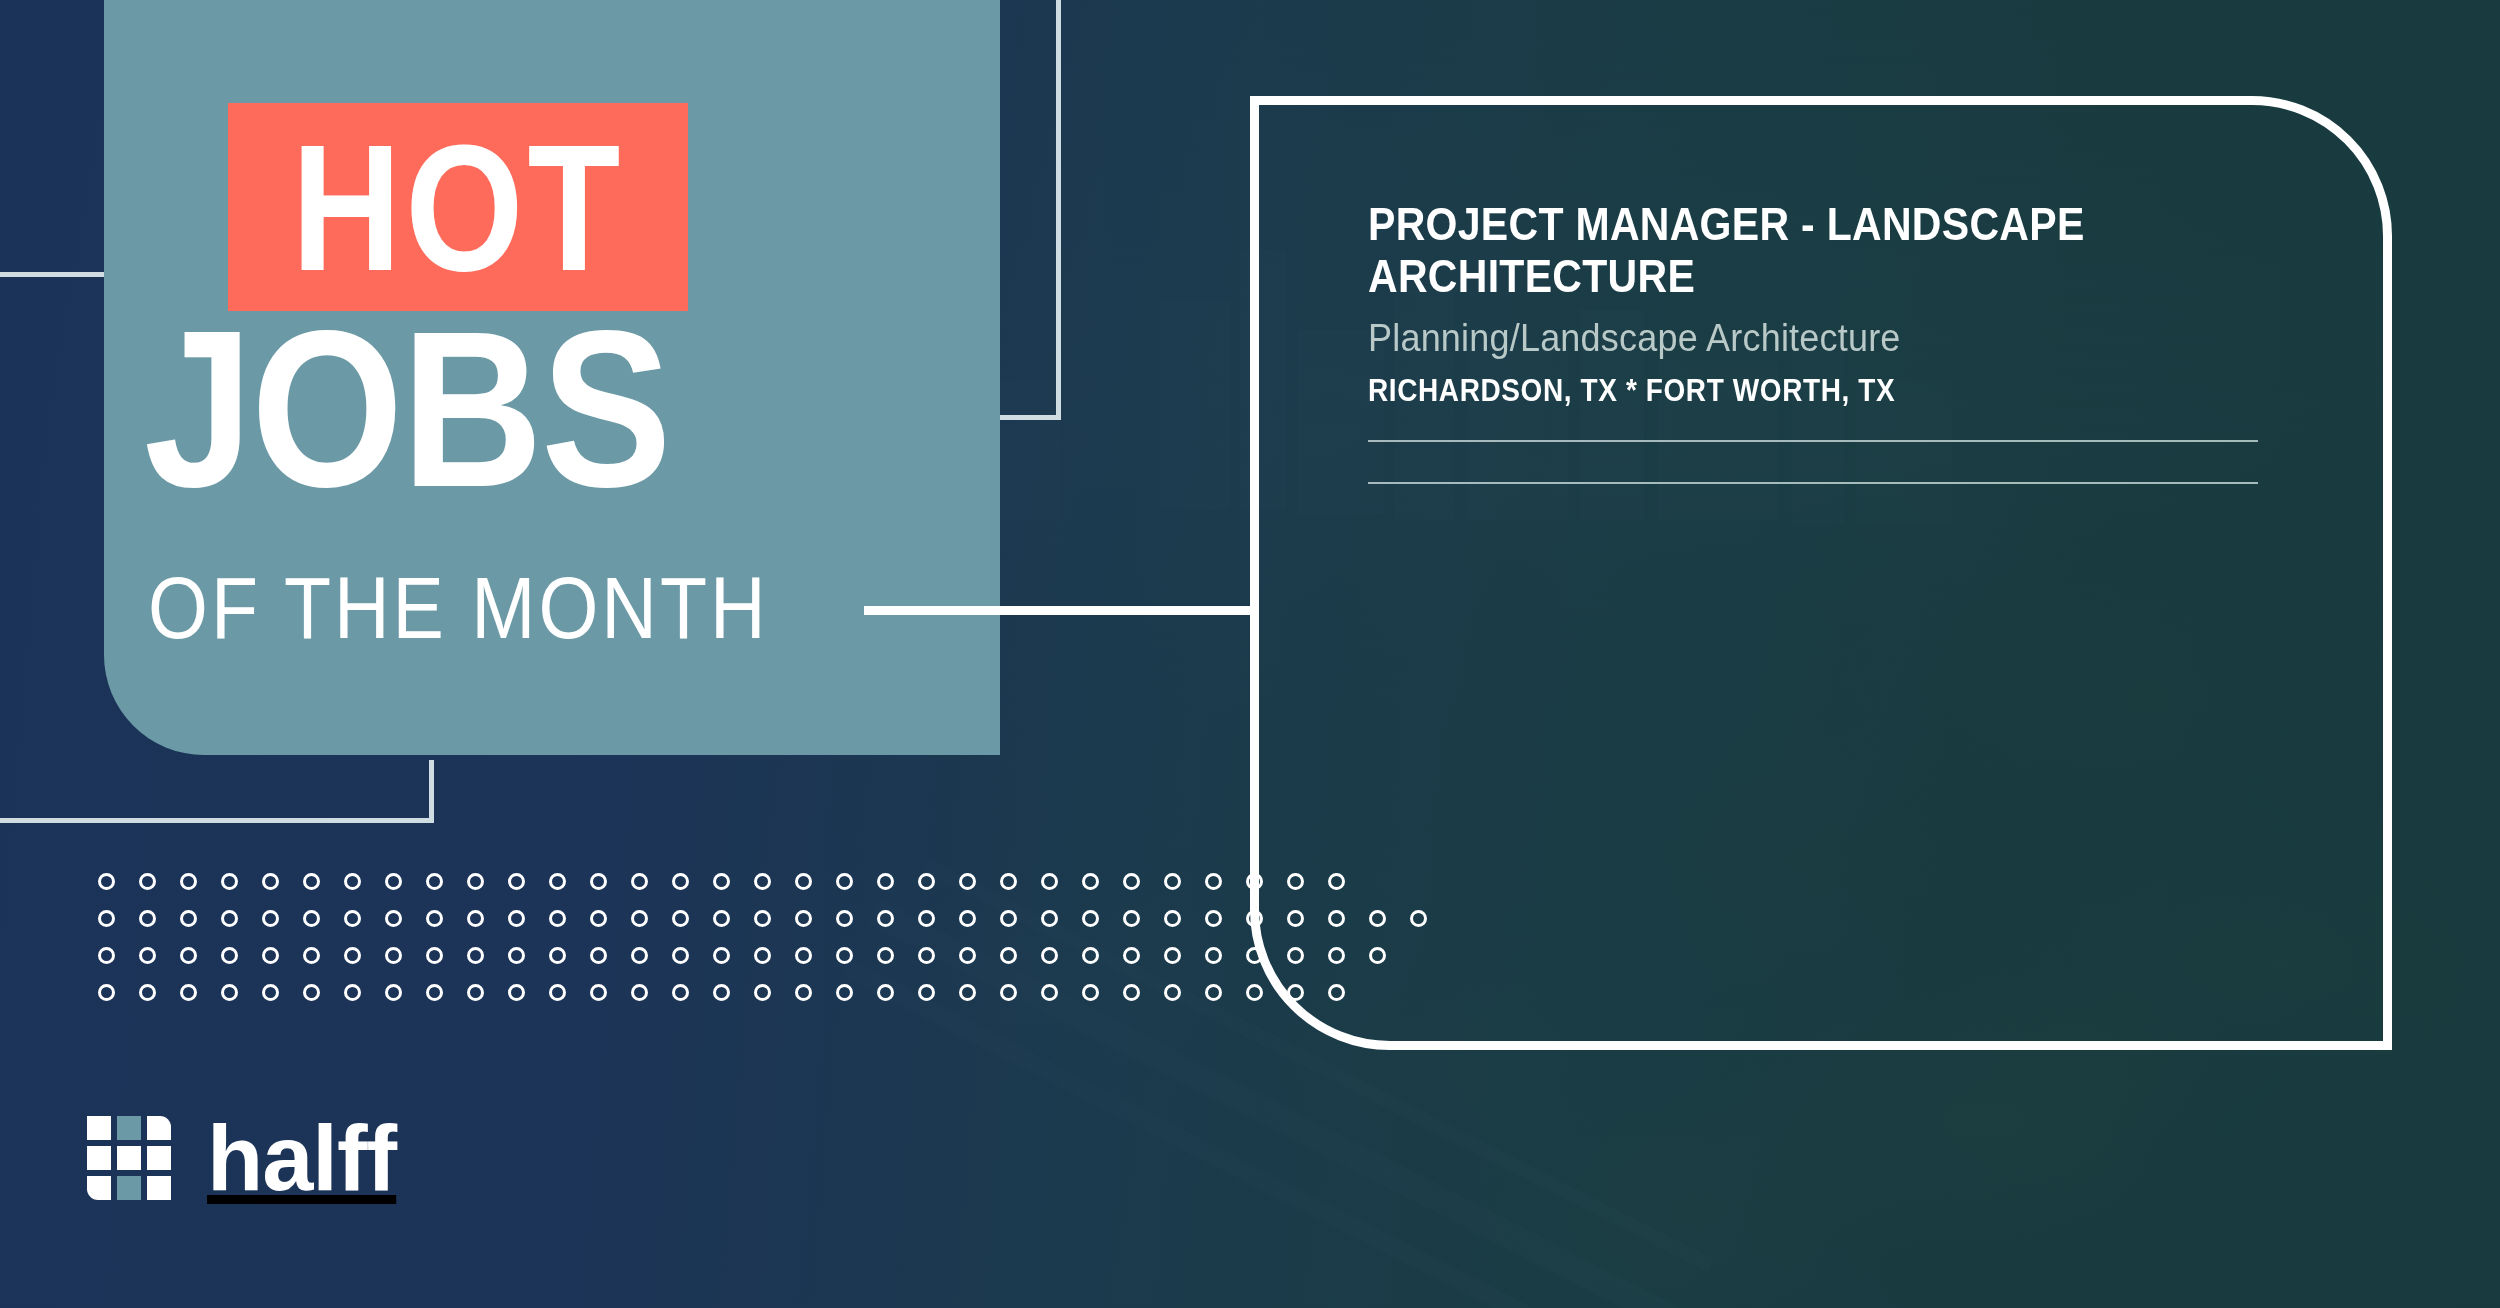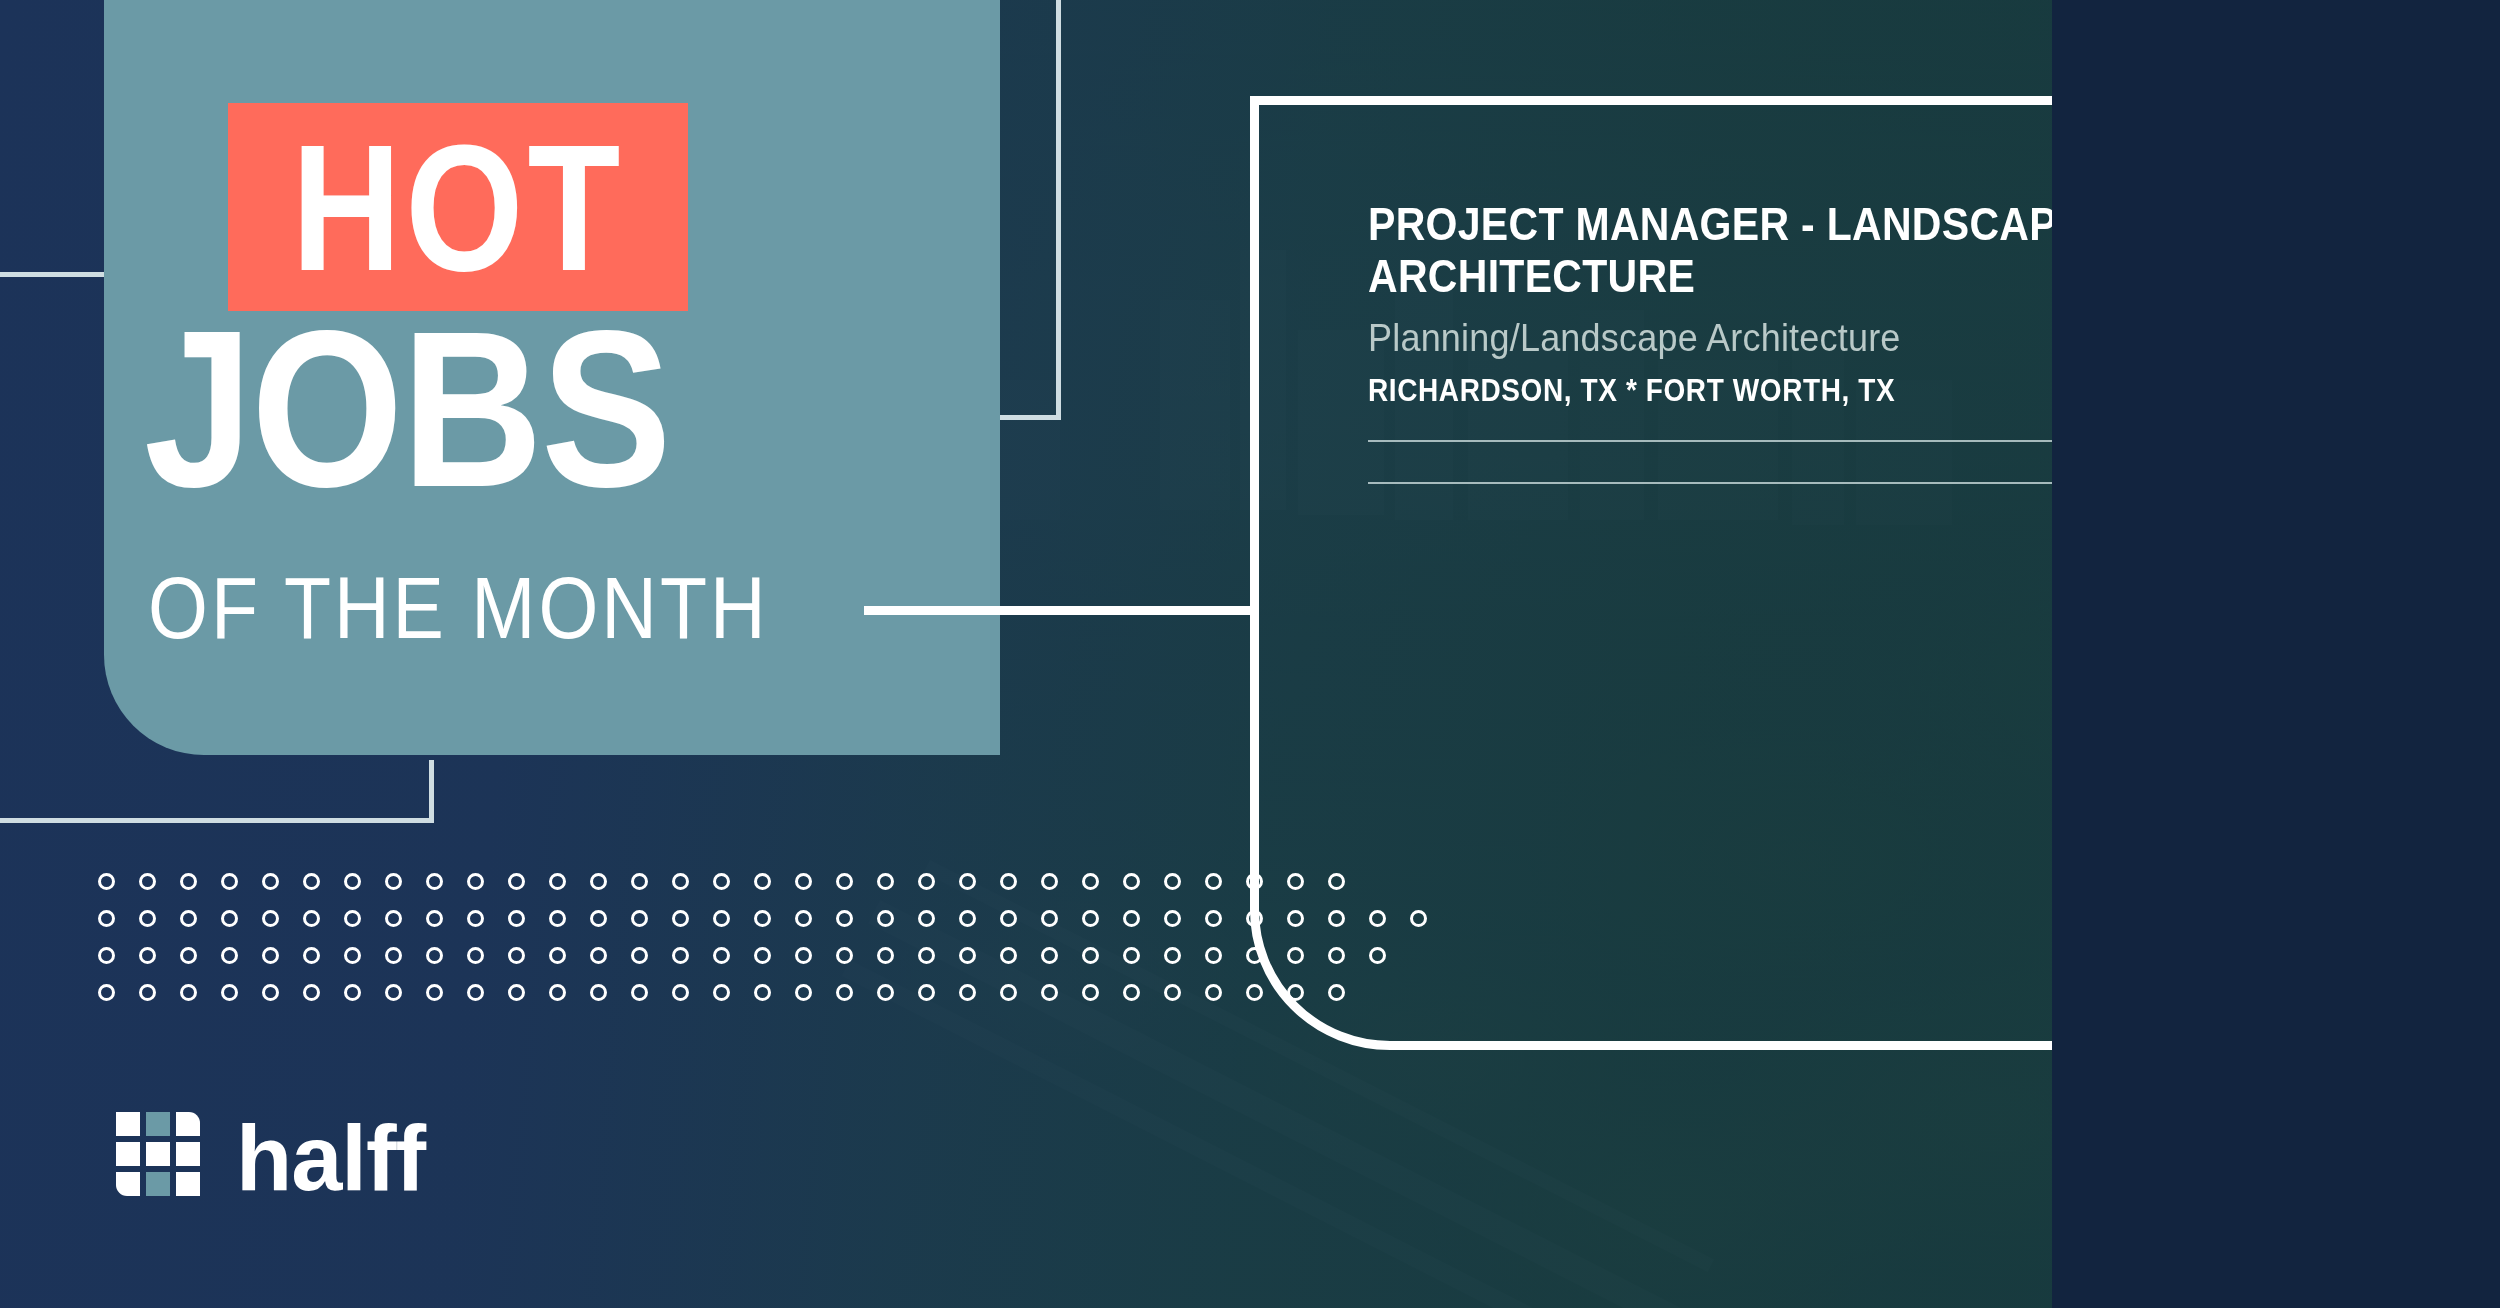--- a/index.html
+++ b/index.html
@@ -1,18 +1,18 @@
 <!DOCTYPE html>
 <html><head>
 <meta charset="utf-8">
 <style>
   html,body{margin:0;padding:0;background:#12243f;}
   *{box-sizing:border-box;}
   .stage{
-    position:relative;width:2052px;height:1308px;overflow:hidden;
+    position:relative;width:2500px;height:1308px;overflow:hidden;
     font-family:"Liberation Sans", sans-serif;
     background:#be185d;
   }
   
   .bg-base{
     position:absolute;inset:0;
     background:linear-gradient(100deg,#1c3359 0%,#1d3457 28%,#1d3a50 48%,#1c3c48 62%,#1b3c43 78%,#1a3b40 100%);
   }
   .bg-photo{
     position:absolute;left:820px;top:0;width:1680px;height:1308px;
@@ -101,21 +101,21 @@
   .job-sep{height:2px;background:rgba(214,229,229,.75);margin:36px 0 40px 0;width:890px;}
   
   .cta{
     position:absolute;left:1255px;top:1122px;width:1135px;height:72px;
     background:#ff6b5b;display:flex;align-items:center;justify-content:center;
   }
   .cta-inner{color:#fff;font-size:43px;line-height:1;transform:scaleY(1.14);white-space:nowrap;}
   .cta-pre{font-weight:400;}
   .cta-url{font-weight:700;}
   
-  .logo{position:absolute;left:116px;top:1112px;display:flex;align-items:flex-start;}
+  .logo{position:absolute;left:87px;top:1112px;display:flex;align-items:center;text-decoration:underline;}
   .logo-mark{position:relative;width:84px;height:84px;}
   .cell{position:absolute;width:24px;height:24px;background:#ffffff;}
   .cell.teal{background:#6b9aa6;}
   .logo-word{
     color:#ffffff;font-weight:700;font-size:92px;line-height:1;letter-spacing:-1px;
     margin-left:36px;transform:scaleY(1.0);
   }
 </style>
 </head>
 <body>

